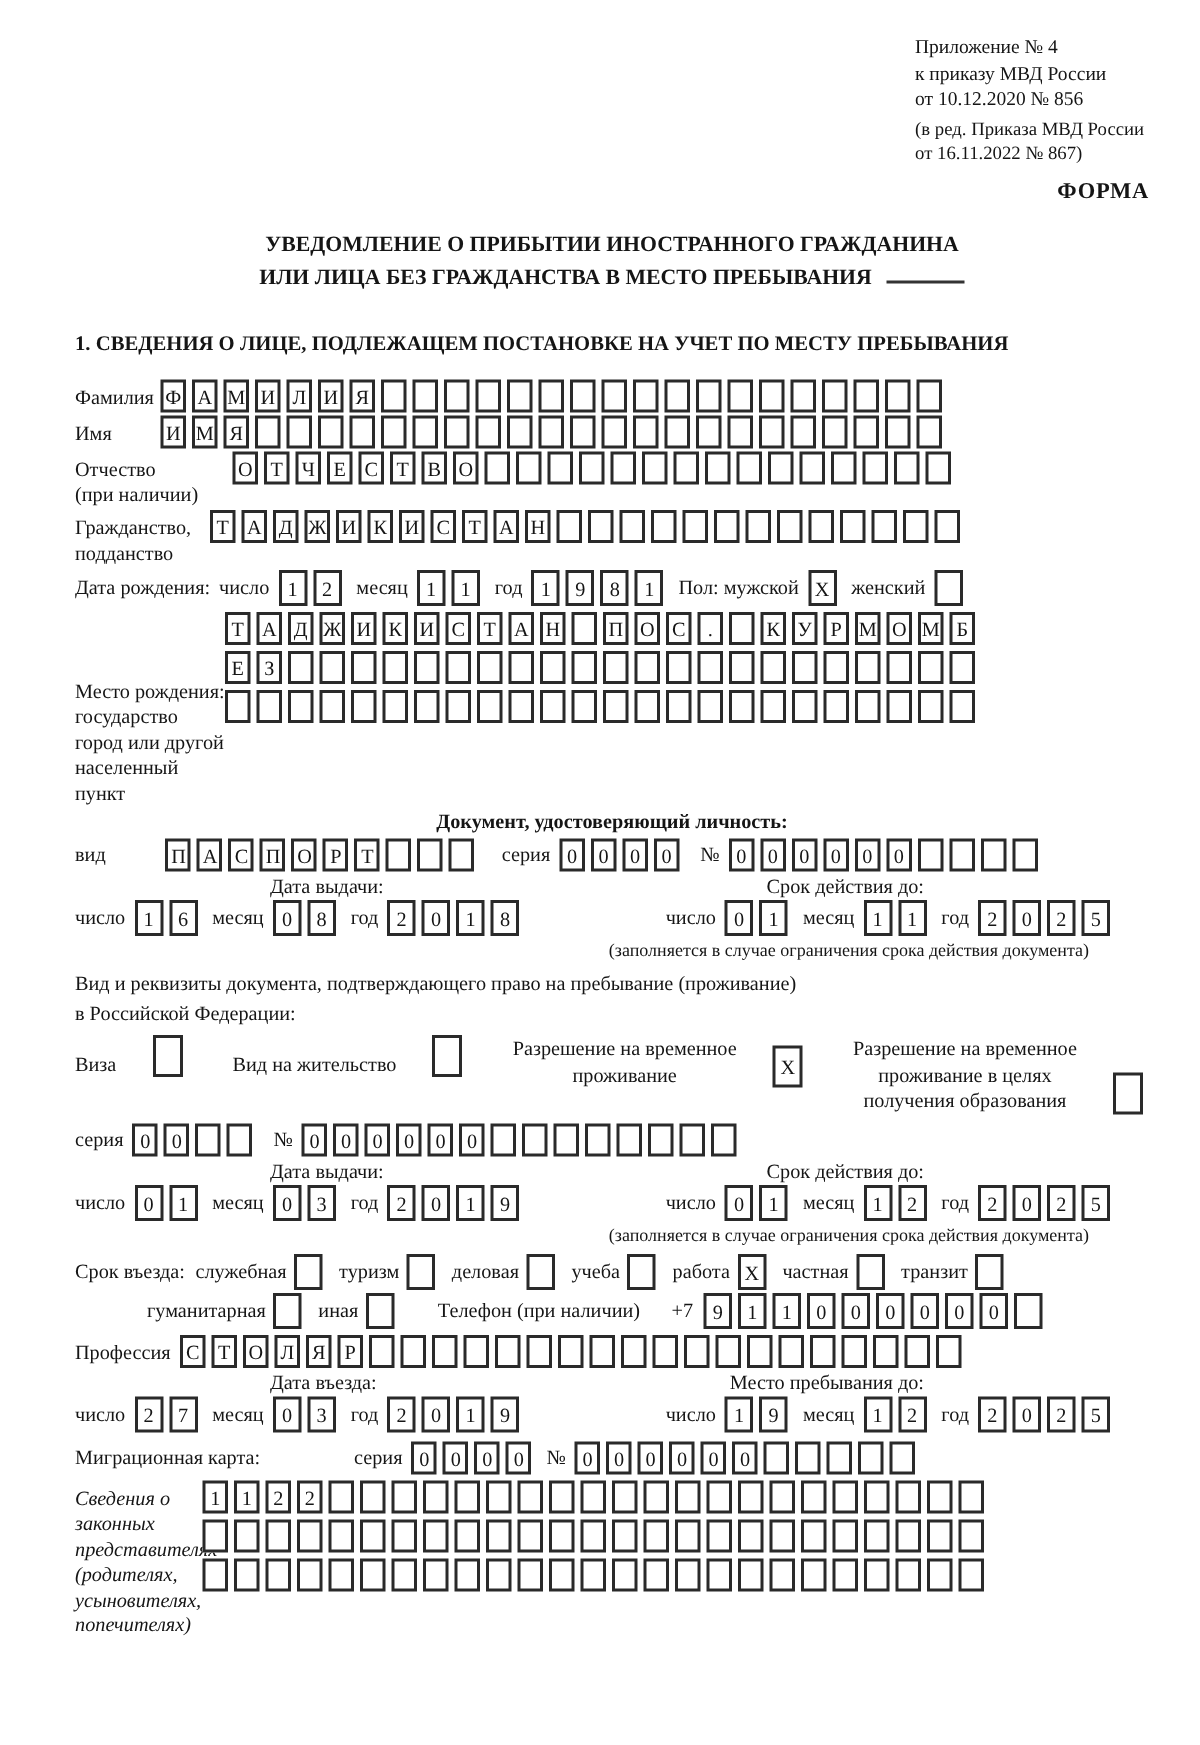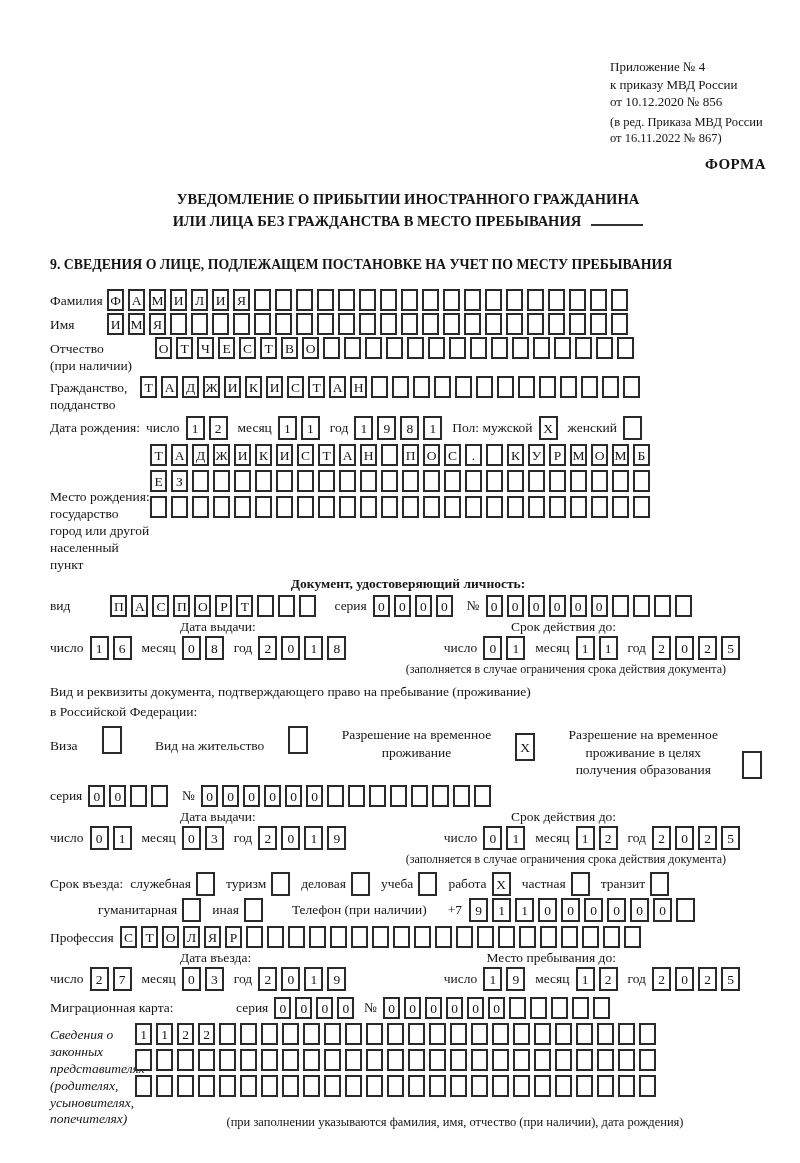--- a/index.html
+++ b/index.html
@@ -3,21 +3,21 @@
 <meta charset="utf-8">
 <style>
   * { box-sizing: border-box; }
   html, body { margin: 0; padding: 0; }
   body {
     width: 800px; height: 1163px; background: #ffffff; color: #151515;
     font-family: "Liberation Serif", "DejaVu Serif", serif;
     font-size: 13.5px; overflow: hidden;
   }
   .page { padding: 22px 34px 0 50px; }
-  .pre { white-space: pre-line; margin-top: 36px; }
+  .pre { white-space: pre-line; }
 
   .appendix { margin-left: 560px; font-size: 13px; line-height: 1.35; }
   .appendix .rev { margin-top: 3px; font-size: 12.5px; line-height: 1.3; }
   .forma { text-align: right; font-weight: bold; font-size: 15px; margin-top: 10px; letter-spacing: .5px; }
   .title { text-align: center; font-weight: bold; font-size: 14.5px; margin-top: 16px; line-height: 1.5; }
   .blank-line { display: inline-block; width: 52px; height: 13px; border-bottom: 2px solid #333; margin-left: 10px; }
   .section-title { font-weight: bold; font-size: 13.8px; margin-top: 24px; margin-bottom: 16px; }
 
   .row { display: flex; align-items: flex-start; margin-bottom: 2px; }
   .inline-row { align-items: center; column-gap: 6px; }
@@ -70,21 +70,21 @@
 
   <div class="forma">ФОРМА</div>
 
   <div class="title">
     <div>УВЕДОМЛЕНИЕ О ПРИБЫТИИ ИНОСТРАННОГО ГРАЖДАНИНА</div>
     <div>
       <span>ИЛИ ЛИЦА БЕЗ ГРАЖДАНСТВА В МЕСТО ПРЕБЫВАНИЯ</span><span class="blank-line"></span>
     </div>
   </div>
 
-  <div class="section-title">9. СВЕДЕНИЯ О ЛИЦЕ, ПОДЛЕЖАЩЕМ ПОСТАНОВКЕ НА УЧЕТ ПО МЕСТУ ПРЕБЫВАНИЯ</div>
+  <div class="section-title">1. СВЕДЕНИЯ О ЛИЦЕ, ПОДЛЕЖАЩЕМ ПОСТАНОВКЕ НА УЧЕТ ПО МЕСТУ ПРЕБЫВАНИЯ</div>
 
   <div class="row">
     <span class="flabel w57">Фамилия</span>
     <span class="cells">
         <span class="cell">Ф</span>
         <span class="cell">А</span>
         <span class="cell">М</span>
         <span class="cell">И</span>
         <span class="cell">Л</span>
         <span class="cell">И</span>
@@ -766,17 +766,16 @@
           <span class="cell"></span>
           <span class="cell"></span>
           <span class="cell"></span>
           <span class="cell"></span>
           <span class="cell"></span>
           <span class="cell"></span>
           <span class="cell"></span>
           <span class="cell"></span>
           <span class="cell"></span>
         </span>
-      <div class="rep-note">(при заполнении указываются фамилия, имя, отчество (при наличии), дата рождения)</div>
     </div>
   </div>
 
 </div>
 
 </body></html>

